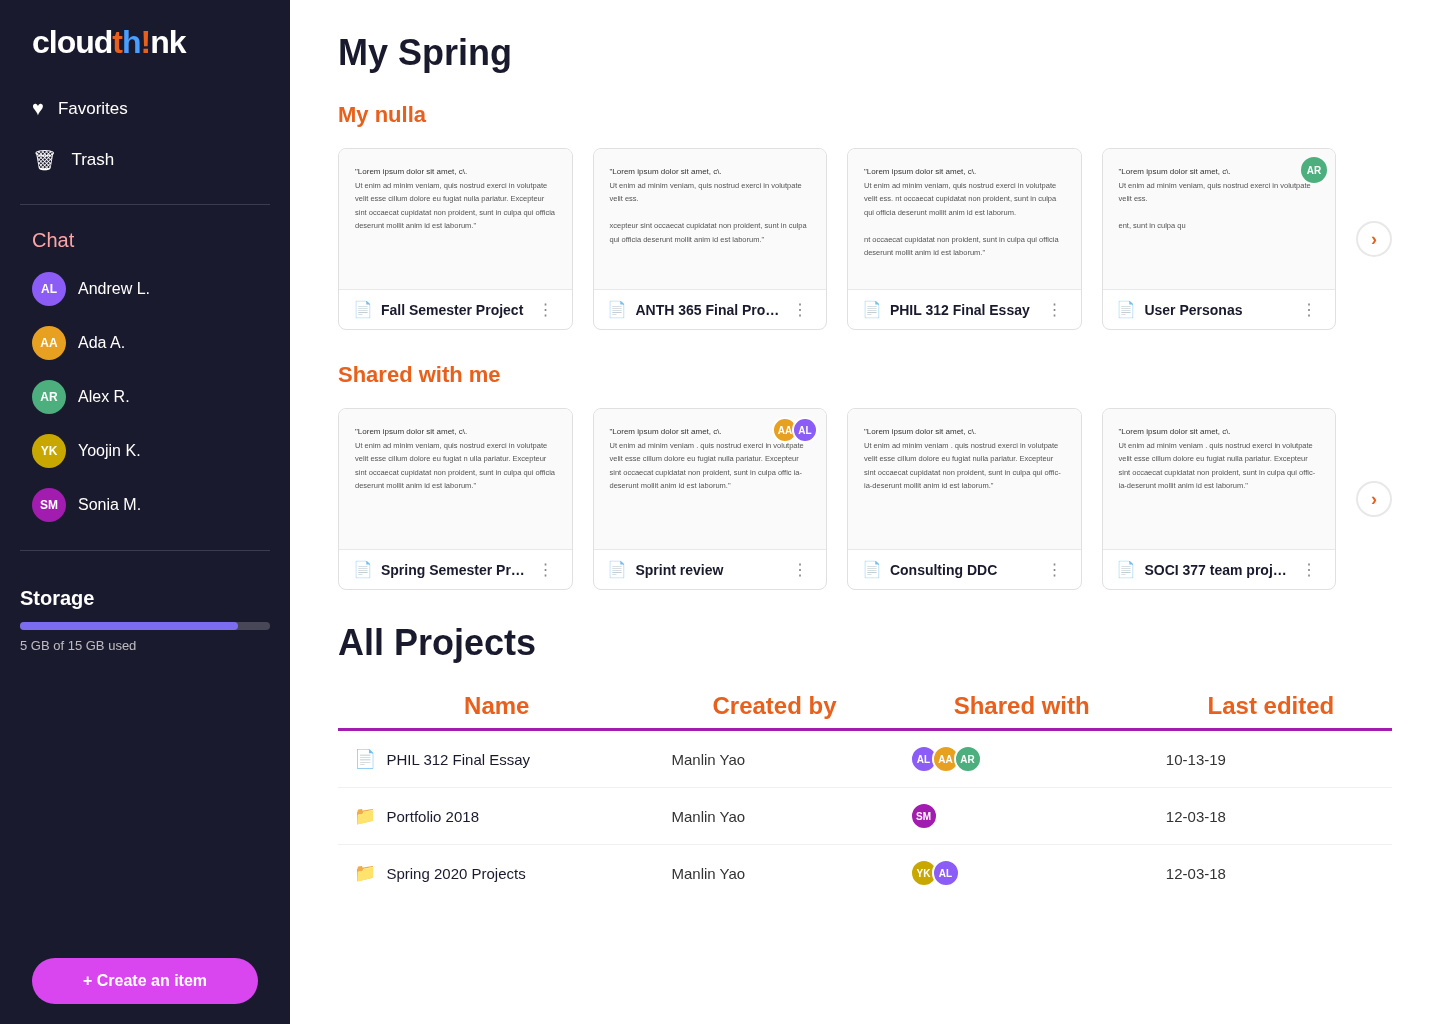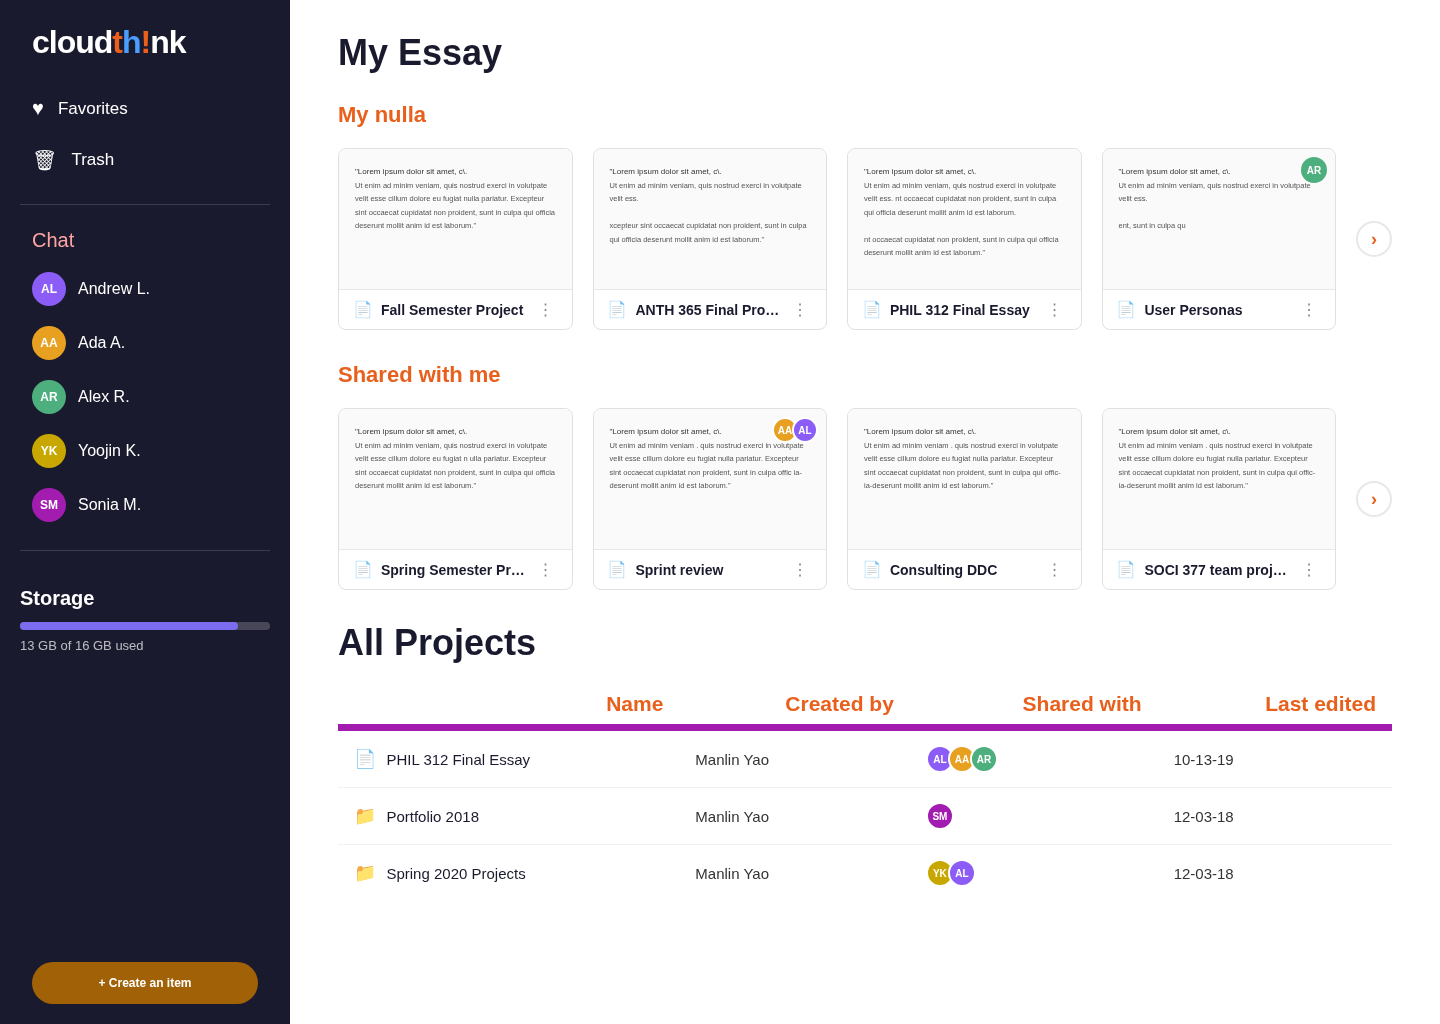--- a/index.html
+++ b/index.html
@@ -84,27 +84,27 @@
     .av-sm { background: #a21caf; }
 
     .storage-section { padding: 16px 20px; margin-top: 4px; }
     .storage-title { font-size: 20px; font-weight: 800; color: #fff; margin-bottom: 12px; }
     .storage-bar-bg { background: rgba(255,255,255,0.2); border-radius: 4px; height: 8px; width: 100%; margin-bottom: 8px; }
     .storage-bar-fill { background: #7c6cf0; border-radius: 4px; height: 100%; width: 87%; }
     .storage-text { font-size: 13px; color: rgba(255,255,255,0.7); }
 
     .create-btn-wrapper { padding: 20px 32px; margin-top: auto; }
     .create-btn {
-      background: #a16207;
+      background: #d946ef;
       color: #fff;
       border: none;
       border-radius: 30px;
       padding: 14px 0;
       width: 100%;
-      font-size: 12px;
+      font-size: 16px;
       font-weight: 600;
       cursor: pointer;
       text-align: center;
     }
 
     
     .main {
       flex: 1;
       overflow-y: auto;
       background: #fff;
@@ -227,26 +227,26 @@
       font-weight: 700;
       align-self: center;
       flex-shrink: 0;
     }
 
     
     .all-projects { margin-top: 20px; }
     .projects-title { font-size: 36px; font-weight: 800; color: #1a1a2e; margin-bottom: 20px; margin-top: 7px; }
     .projects-table { width: 100%; border-collapse: collapse; }
     .projects-table th {
-      font-size: 21px;
+      font-size: 24px;
       font-weight: 700;
       color: #e8601c;
-      text-align: right;
+      text-align: center;
       padding: 8px 16px;
-      border-bottom: 7px solid #a21caf;
+      border-bottom: 3px solid #a21caf;
     }
     .projects-table td {
       padding: 14px 16px;
       border-bottom: 1px solid #f0f0f0;
       font-size: 15px;
       color: #333;
       vertical-align: middle;
     }
     .projects-table tr:last-child td { border-bottom: none; }
     .project-name-cell {
@@ -319,33 +319,33 @@
     </div>
   </div>
 
   <hr class="sidebar-divider">
 
   <div class="storage-section">
     <div class="storage-title">Storage</div>
     <div class="storage-bar-bg">
       <div class="storage-bar-fill"></div>
     </div>
-    <div class="storage-text">13 GB of 16 GB used</div>
+    <div class="storage-text">5 GB of 15 GB used</div>
   </div>
 
   <div class="create-btn-wrapper">
     <button class="create-btn">+ Create an item</button>
   </div>
 </aside>
 
 <div class="main">
 
 
   <div class="content">
-    <h1 class="page-title">My Essay</h1>
+    <h1 class="page-title">My Spring</h1>
 
     <div>
       <div class="section-title">My nulla</div>
       <div class="files-row">
 
         <div class="file-card">
           <div class="file-card-preview">
             <span style="font-size:8px; color:#333;">"Lorem ipsum dolor sit amet, c\.</span><br>
             <span style="font-size:7.5px; color:#555;">Ut enim ad minim veniam, quis nostrud exerci in volutpate velit esse cillum dolore eu fugiat nulla pariatur. Excepteur sint occaecat cupidatat non proident, sunt in culpa qui officia deserunt mollit anim id est laborum."</span>
           </div>

